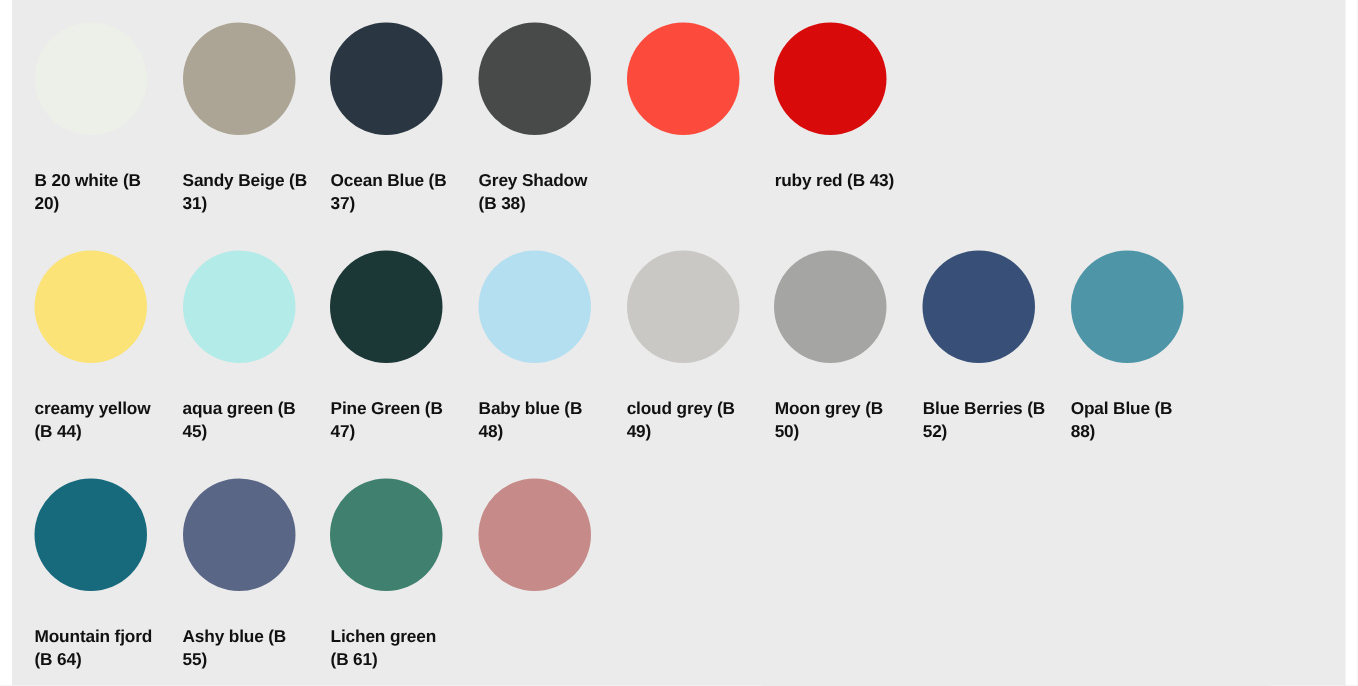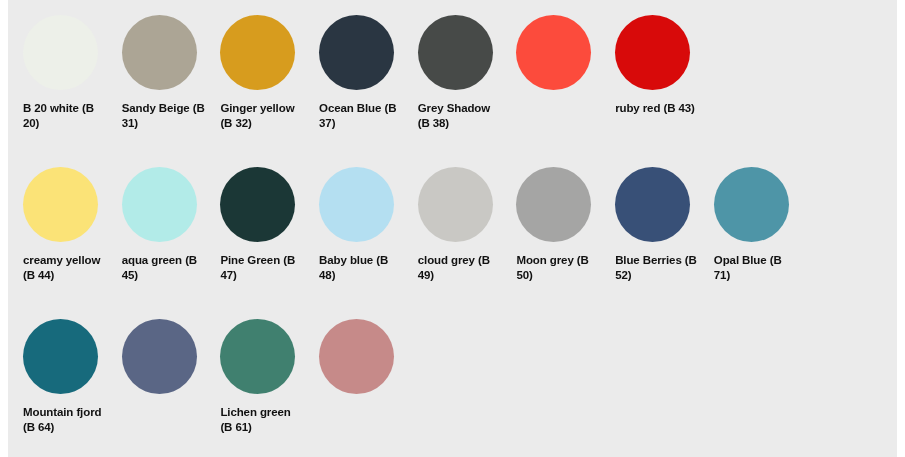--- a/index.html
+++ b/index.html
@@ -42,21 +42,21 @@
     box-sizing: border-box;
     position: relative;
   }
   .swatch-disc {
     width: 75px;
     height: 75px;
     border-radius: 50%;
     margin-top: 15px;
   }
   .swatch-label {
-    margin-top: 11px;
+    margin-top: 24px;
     font-size: 11.5px;
     font-weight: bold;
     line-height: 1.32;
     color: #111111;
     letter-spacing: -0.1px;
     width: 84px;
   }
 </style>
 </head>
 <body>
@@ -64,24 +64,20 @@
 <div id="palette-board">
   <div class="swatch-grid">
       <div class="swatch-row">
         <div class="swatch-cell">
           <div class="swatch-disc" style="background: rgb(237, 240, 233);"></div>
           <div class="swatch-label">B 20 white (B 20)</div>
         </div>
         <div class="swatch-cell">
           <div class="swatch-disc" style="background: rgb(172, 165, 149);"></div>
           <div class="swatch-label">Sandy Beige (B 31)</div>
-        </div>
-        <div class="swatch-cell">
-          <div class="swatch-disc" style="background: rgb(215, 156, 30);"></div>
-          <div class="swatch-label">Ginger yellow (B 32)</div>
         </div>
         <div class="swatch-cell">
           <div class="swatch-disc" style="background: rgb(42, 54, 66);"></div>
           <div class="swatch-label">Ocean Blue (B 37)</div>
         </div>
         <div class="swatch-cell">
           <div class="swatch-disc" style="background: rgb(71, 74, 72);"></div>
           <div class="swatch-label">Grey Shadow (B 38)</div>
         </div>
         <div class="swatch-cell">
@@ -116,30 +112,31 @@
         <div class="swatch-cell">
           <div class="swatch-disc" style="background: rgb(165, 165, 164);"></div>
           <div class="swatch-label">Moon grey (B 50)</div>
         </div>
         <div class="swatch-cell">
           <div class="swatch-disc" style="background: rgb(56, 80, 119);"></div>
           <div class="swatch-label">Blue Berries (B 52)</div>
         </div>
         <div class="swatch-cell">
           <div class="swatch-disc" style="background: rgb(78, 149, 167);"></div>
-          <div class="swatch-label">Opal Blue (B 71)</div>
+          <div class="swatch-label">Opal Blue (B 88)</div>
         </div>
       </div>
       <div class="swatch-row">
         <div class="swatch-cell">
           <div class="swatch-disc" style="background: rgb(23, 106, 124);"></div>
           <div class="swatch-label">Mountain fjord (B 64)</div>
         </div>
         <div class="swatch-cell">
           <div class="swatch-disc" style="background: rgb(90, 102, 133);"></div>
+          <div class="swatch-label">Ashy blue (B 55)</div>
         </div>
         <div class="swatch-cell">
           <div class="swatch-disc" style="background: rgb(64, 128, 111);"></div>
           <div class="swatch-label">Lichen green (B 61)</div>
         </div>
         <div class="swatch-cell">
           <div class="swatch-disc" style="background: rgb(198, 138, 137);"></div>
         </div>
       </div>
     </div>

